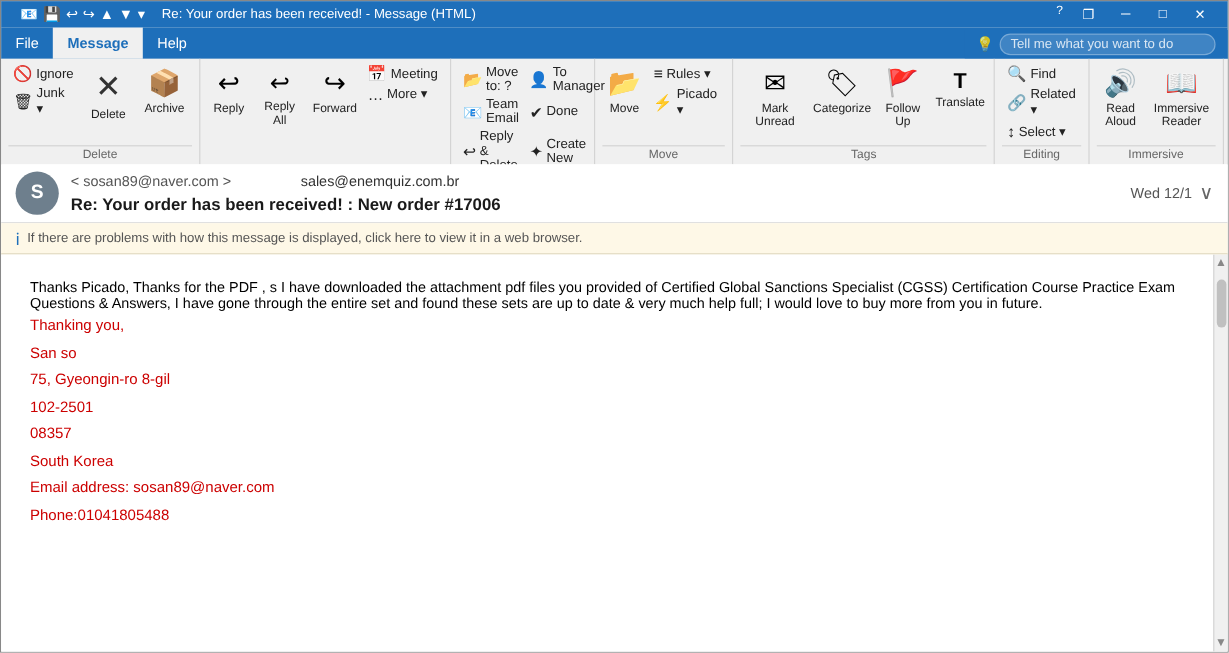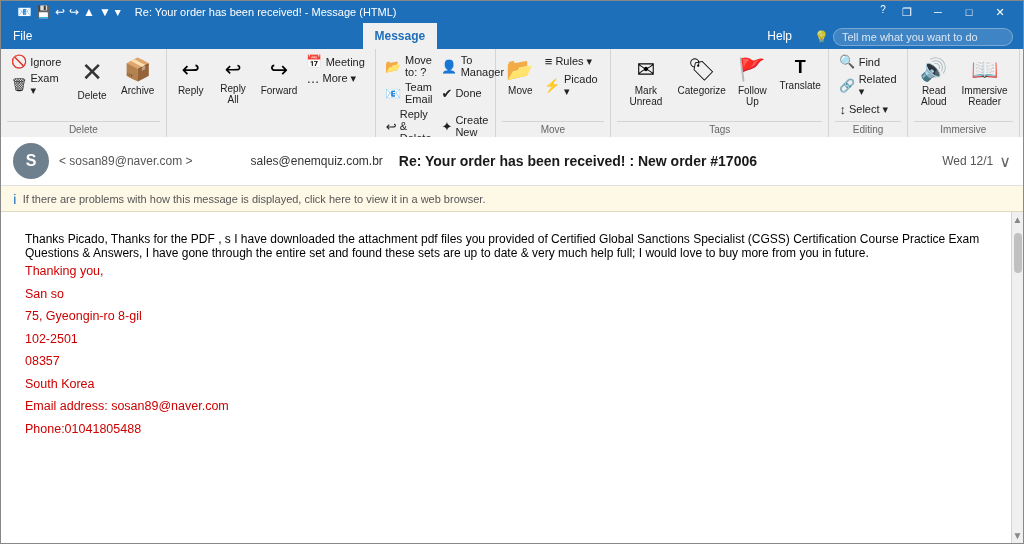--- a/index.html
+++ b/index.html
@@ -74,21 +74,21 @@
       justify-content: space-between;
     }
     .email-header-left { display: flex; align-items: center; gap: 10px; }
     .avatar {
       width: 36px; height: 36px;
       background: #6e7f8d;
       border-radius: 50%;
       display: flex; align-items: center; justify-content: center;
       color: white; font-size: 16px; font-weight: bold;
     }
-    .email-meta { display: flex; flex-direction: row; gap: 16px; }
+    .email-meta { display: flex; flex-direction: column; gap: 4px; }
     .email-from { font-size: 12px; color: #555; }
     .email-to { font-size: 12px; color: #333; margin-left: 48px; }
     .email-subject { font-size: 14px; font-weight: 600; color: #1a1a1a; }
     .email-date { font-size: 12px; color: #555; text-align: right; }
 
     
     .info-bar {
       background: #fef8e7;
       border-bottom: 1px solid #e0d9c0;
       padding: 3px 12px;
@@ -219,21 +219,21 @@
     <div class="titlebar-controls">
       <div class="titlebar-icon">?</div>
       <div class="titlebar-ctrl">❐</div>
       <div class="titlebar-ctrl">─</div>
       <div class="titlebar-ctrl">□</div>
       <div class="titlebar-ctrl close">✕</div>
     </div>
   </div>
 
   <div class="ribbon-top-row" style="display:flex; align-items:flex-end; background:#1e6fba;">
-    <div class="ribbon-tabs" style="background:transparent; height:26px; display:flex; flex:1;justify-content:space-between;">
+    <div class="ribbon-tabs" style="background:transparent; height:26px; display:flex; flex:1;">
       <div class="ribbon-tab">File</div>
       <div class="ribbon-tab active">Message</div>
       <div class="ribbon-tab">Help</div>
     </div>
     <div class="tellme" style="display:flex; align-items:center; padding:3px 10px; gap:4px;">
       <span class="tellme-icon">💡</span>
       <input type="text" style="background: rgba(255, 255, 255, 0.15); border: 1px solid rgba(255, 255, 255, 0.3); color: white; padding: 2px 8px; border-radius: 10px; font-size: 11px; width: 180px;" placeholder="Tell me what you want to do">
     </div>
   </div>
 
@@ -242,21 +242,21 @@
 
       <div class="rg">
         <div class="rg-top">
           <div style="display:flex;flex-direction:column;gap:1px;">
             <div class="sm-btn">
               <span class="si">🚫</span>
               <span>Ignore</span>
             </div>
             <div class="sm-btn">
               <span class="si">🗑</span>
-              <span>Exam ▾</span>
+              <span>Junk ▾</span>
             </div>
           </div>
           <div class="big-btn" style="margin:0 2px;">
             <span class="bi" style="font-size:26px;color:#333;">✕</span>
             <span class="bl">Delete</span>
           </div>
           <div class="big-btn">
             <span class="bi" style="font-size:22px;">📦</span>
             <span class="bl">Archive</span>
           </div>

